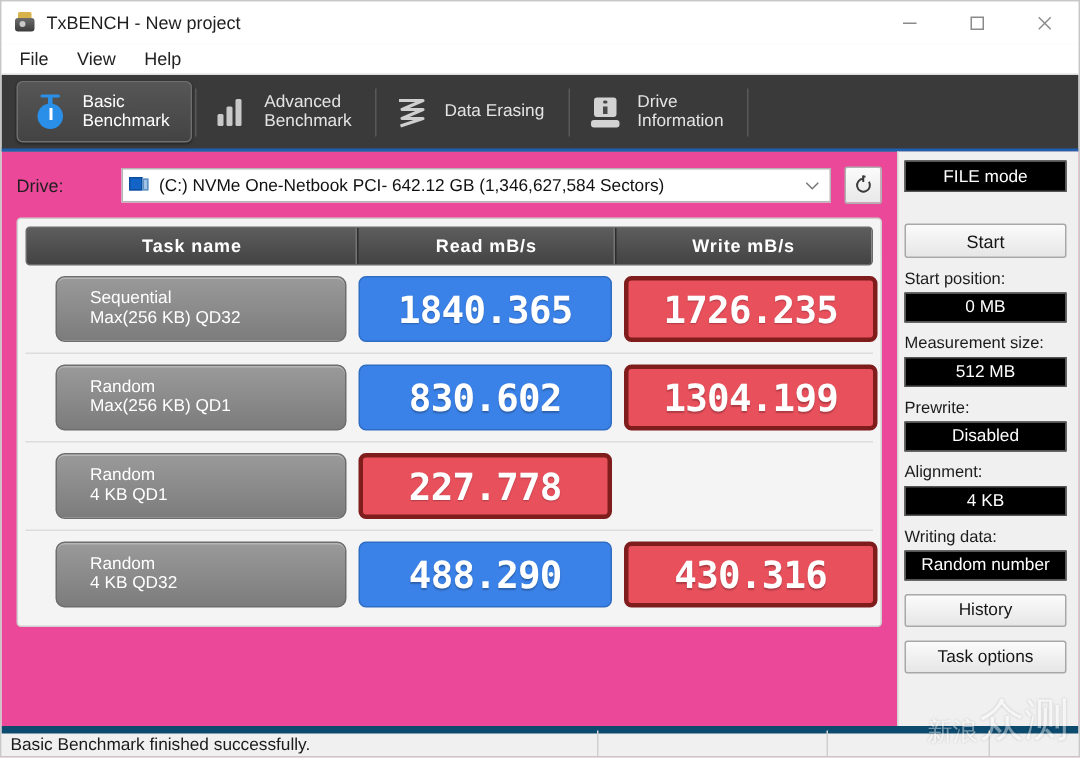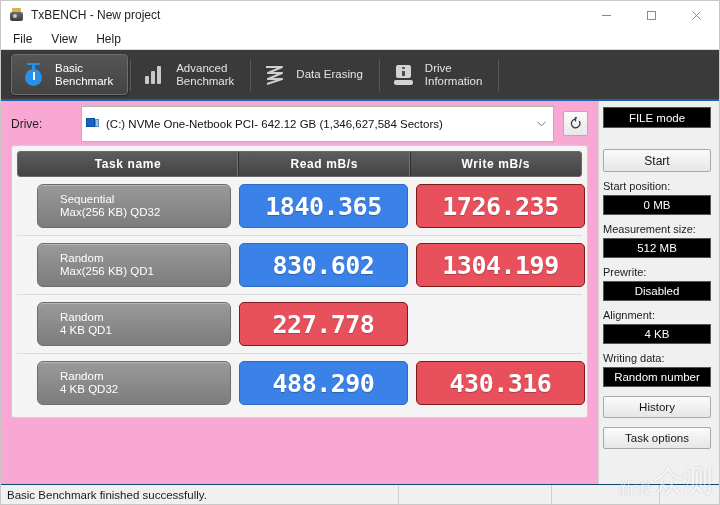--- a/index.html
+++ b/index.html
@@ -192,21 +192,21 @@
   }
   .ic-drive .i2 {
     position:absolute; left:10.5px; top:9px; width:2.5px; height:5px;
     background:#4a4a4a;
   }
 
   
   .body-wrap {
     display: flex;
     height: 383px;
-    background: #f9a8d4;
+    background: #ec4899;
   }
   .left-pane {
     width: 597px;
     flex: 0 0 auto;
     position: relative;
     box-sizing: border-box;
     padding: 0 10px;
   }
 
   
@@ -223,21 +223,21 @@
     width: 70px;
     flex: 0 0 auto;
   }
   .drive-combo {
     flex: 1 1 auto;
     height: 23px;
     background: #ffffff;
     border: 1px solid #b5b5b5;
     display: flex;
     align-items: center;
-    padding: 17px 4px;
+    padding: 4px 4px;
     box-sizing: border-box;
     position: relative;
   }
   .drive-ico {
     width: 14px; height: 12px;
     position: relative;
     margin-right: 6px;
     flex: 0 0 auto;
   }
   .drive-ico .scr {
@@ -346,21 +346,21 @@
     justify-content: center;
     box-sizing: border-box;
     font-family: "DejaVu Sans Mono", monospace;
     font-size: 25px;
     font-weight: bold;
     color: #ffffff;
     letter-spacing: -0.5px;
     text-shadow: 0 1px 1px rgba(0,0,0,0.25);
   }
   .val-read { background: #3b82e8; border: 1px solid #2f6dc4; }
-  .val-write { background: #e8505c; border: 1px solid #7f1d1d; }
+  .val-write { background: #e8505c; border: 3px solid #7f1d1d; }
 
   
   .right-pane {
     width: 121px;
     flex: 0 0 auto;
     box-sizing: border-box;
     padding: 6px 8px 0 4px;
     border-left: 1px solid #d2d2d2;
     background: #f0f0f0;
     position: relative;
@@ -421,21 +421,21 @@
     box-sizing: border-box;
   }
 
   
   .statusbar {
     position: absolute;
     left: 0; bottom: 0;
     width: 100%;
     height: 20px;
     background: #f0f0f0;
-    border-top: 1px solid #0c4a6e;
+    border-top: 5px solid #0c4a6e;
     display: flex;
     align-items: center;
     box-sizing: border-box;
   }
   .status-seg {
     height: 20px;
     display: flex;
     align-items: center;
     padding-left: 6px;
     font-size: 11.5px;

